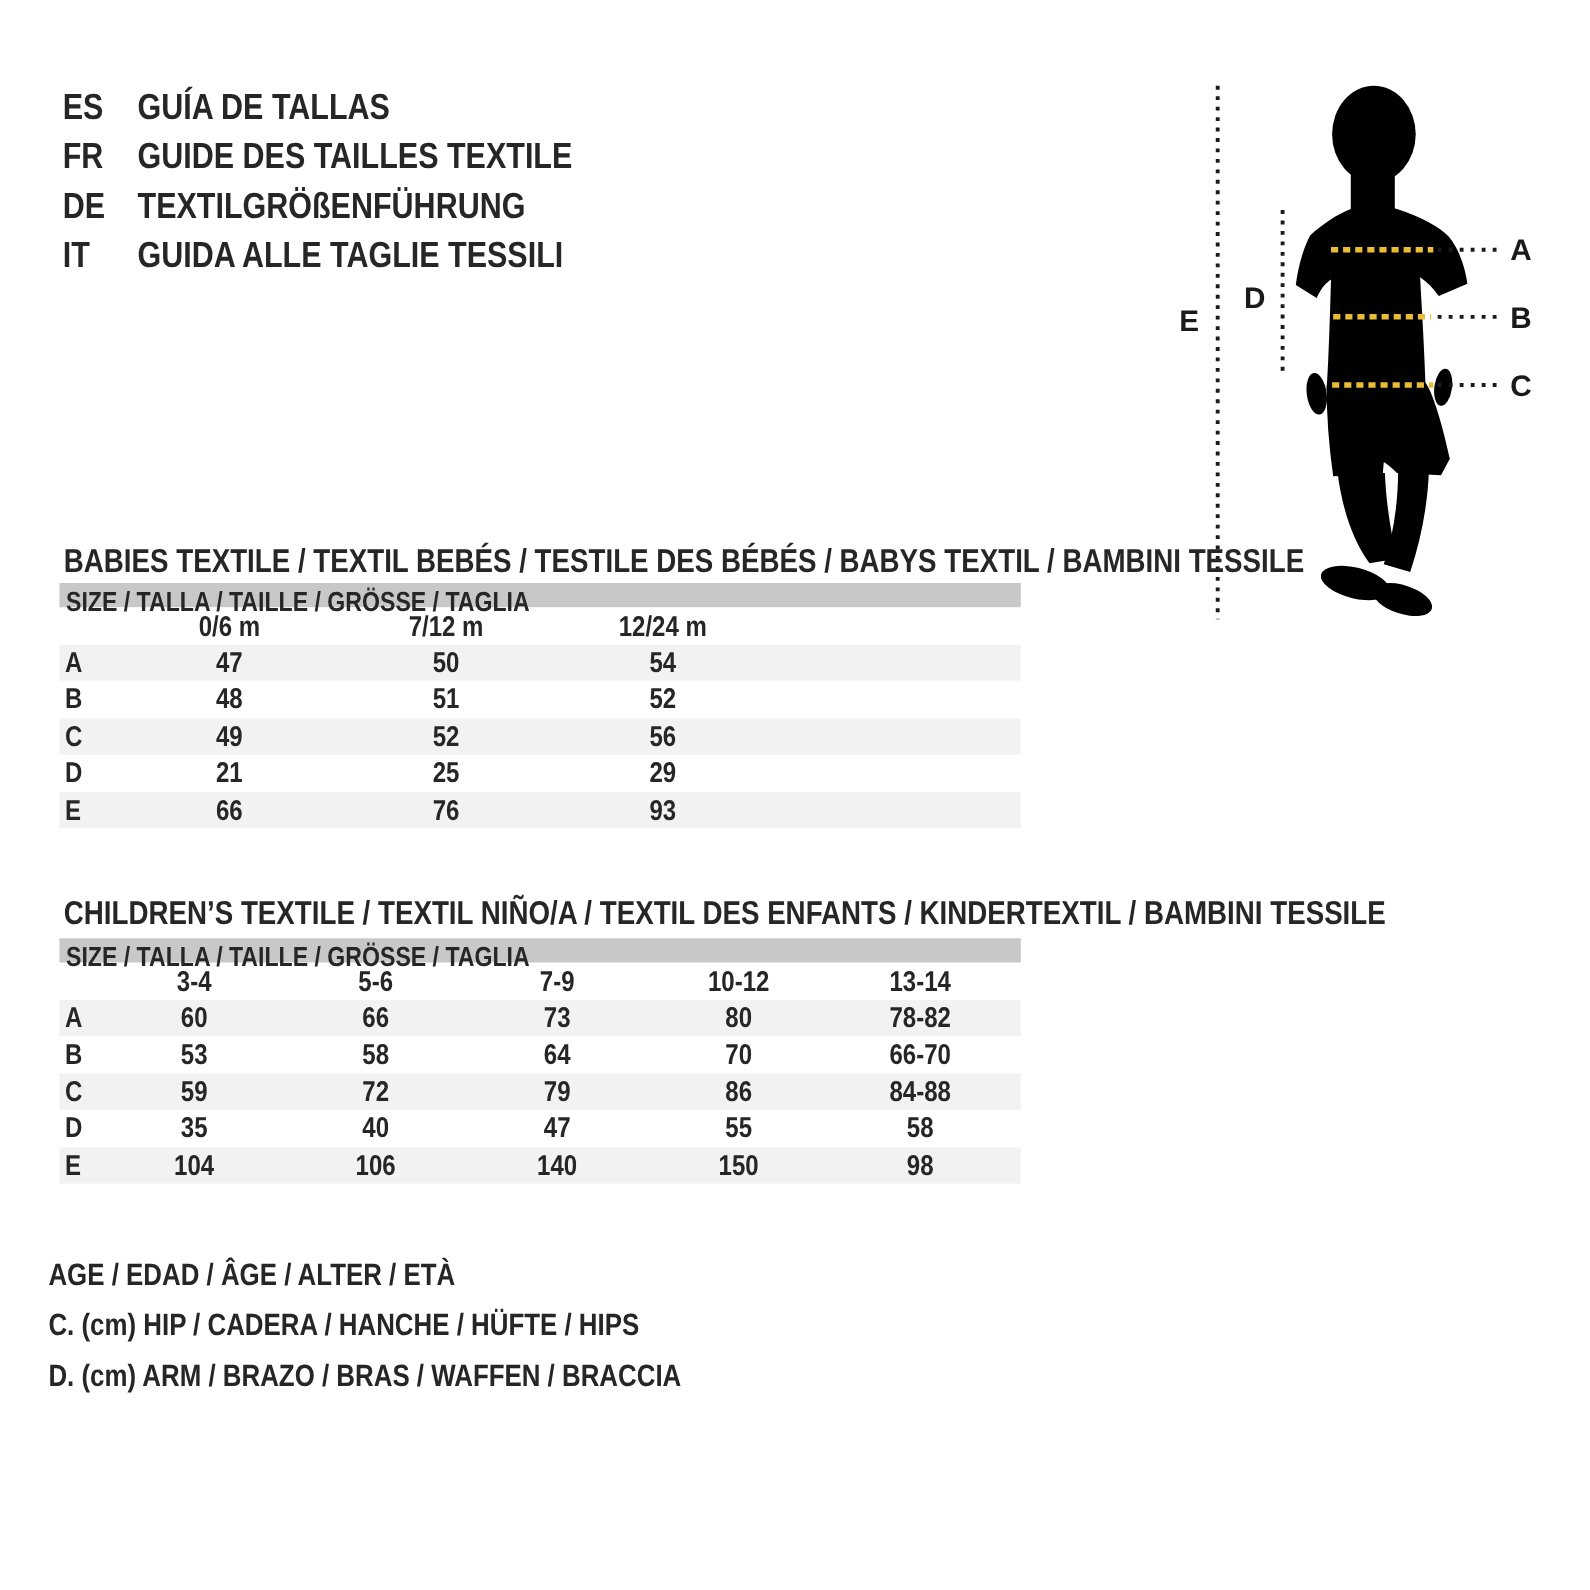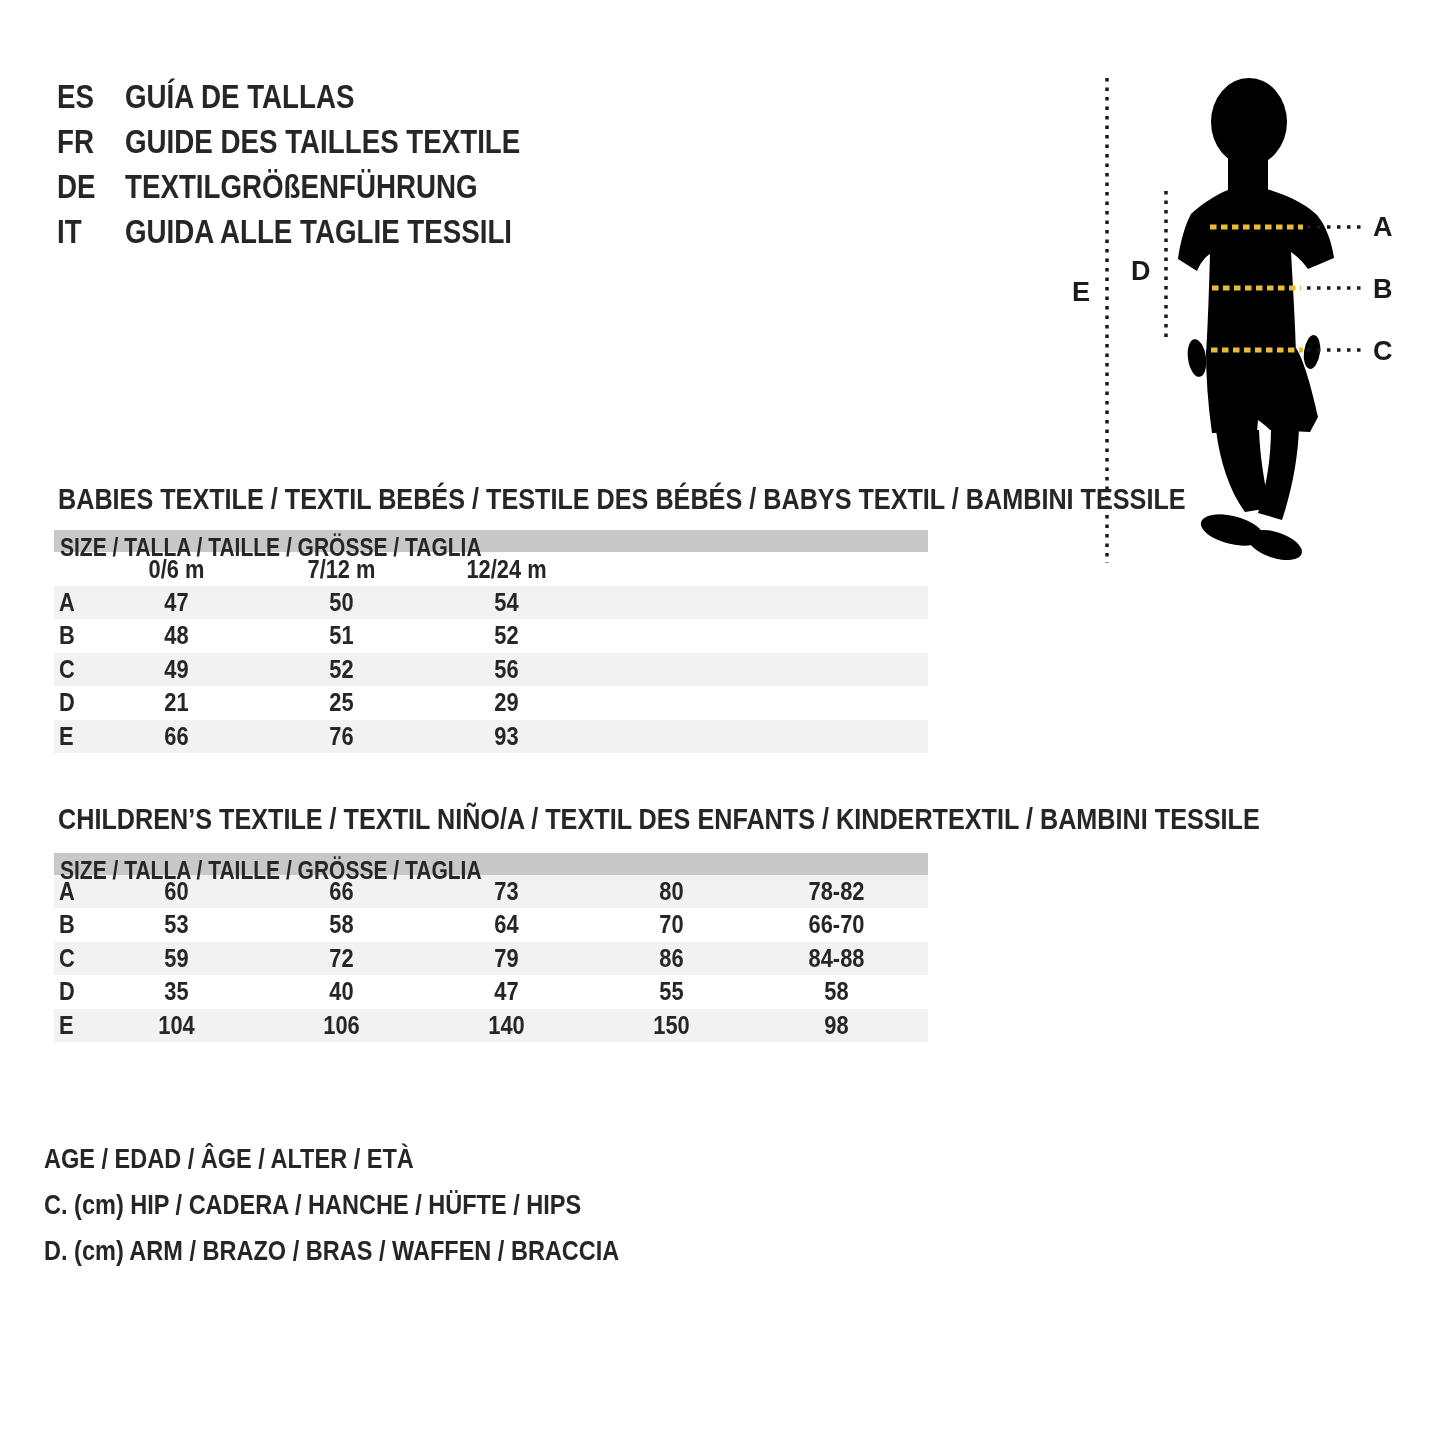--- a/index.html
+++ b/index.html
@@ -10,28 +10,28 @@
   }
   .abs{position:absolute;}
   .cond{display:inline-block;transform:scaleX(0.84);transform-origin:0 50%;white-space:nowrap;}
 
   
   .lang-list{left:57px;top:74px;}
   .lang-row{height:45px;line-height:45px;font-size:33px;white-space:nowrap;}
   .lang-code{display:inline-block;width:68px;transform:scaleX(0.84);transform-origin:0 50%;}
 
   
-  .section-title{left:58px;height:30px;line-height:30px;font-size:30px;white-space:nowrap;}
+  .section-title{left:58px;height:30px;line-height:30px;font-size:30px;white-space:nowrap;margin-top:12px;}
 
   
   .size-table{left:54px;width:874px;}
   .t-bar{height:22px;line-height:35px;background:#c8c8c8;padding-left:6px;font-size:25px;}
   .t-row{display:grid;height:33.4px;line-height:33.4px;font-size:26px;}
   .t-row.colhead{height:34px;line-height:34px;}
-  .babies .t-row{grid-template-columns:40px 165px 165px 165px 1fr;}
+  .babies .t-row{grid-template-columns:40px 165px 165px 165px 1fr;gap:32px;}
   .children .t-row{grid-template-columns:40px 165px 165px 165px 165px 165px 1fr;}
   .t-row.stripe{background:#f2f2f2;}
   .cell{text-align:center;transform:scaleX(0.84);transform-origin:50% 50%;}
   .cell.rowlabel{text-align:left;padding-left:6px;transform-origin:0 50%;}
 
   
   .legend{left:44px;top:1136px;}
   .legend-line{height:46px;line-height:46px;font-size:28px;white-space:nowrap;}
 
   
@@ -168,20 +168,29 @@
 </div>
 
 <div class="abs section-title" style="top:804px;">
   <span class="cond">CHILDREN’S TEXTILE / TEXTIL NIÑO/A / TEXTIL DES ENFANTS / KINDERTEXTIL / BAMBINI TESSILE</span>
 </div>
 
 <div class="abs size-table children" style="top:853px;">
   <div class="t-bar">
     <span class="cond">SIZE / TALLA / TAILLE / GRÖSSE / TAGLIA</span>
   </div>
+  <div class="t-row colhead">
+    <div class="cell rowlabel"></div>
+    <div class="cell">3-4</div>
+    <div class="cell">5-6</div>
+    <div class="cell">7-9</div>
+    <div class="cell">10-12</div>
+    <div class="cell">13-14</div>
+    <div></div>
+  </div>
   <div class="t-row stripe">
     <div class="cell rowlabel">A</div>
     <div class="cell">60</div>
     <div class="cell">66</div>
     <div class="cell">73</div>
     <div class="cell">80</div>
     <div class="cell">78-82</div>
     <div></div>
   </div>
   <div class="t-row">

